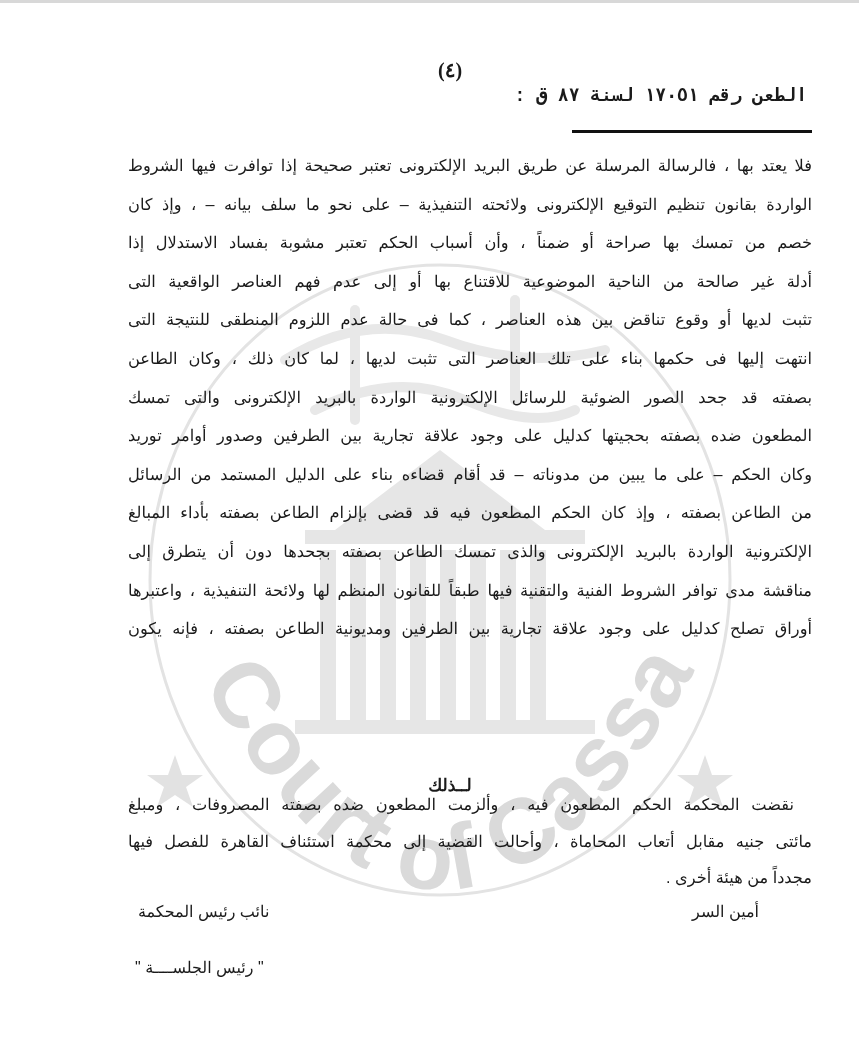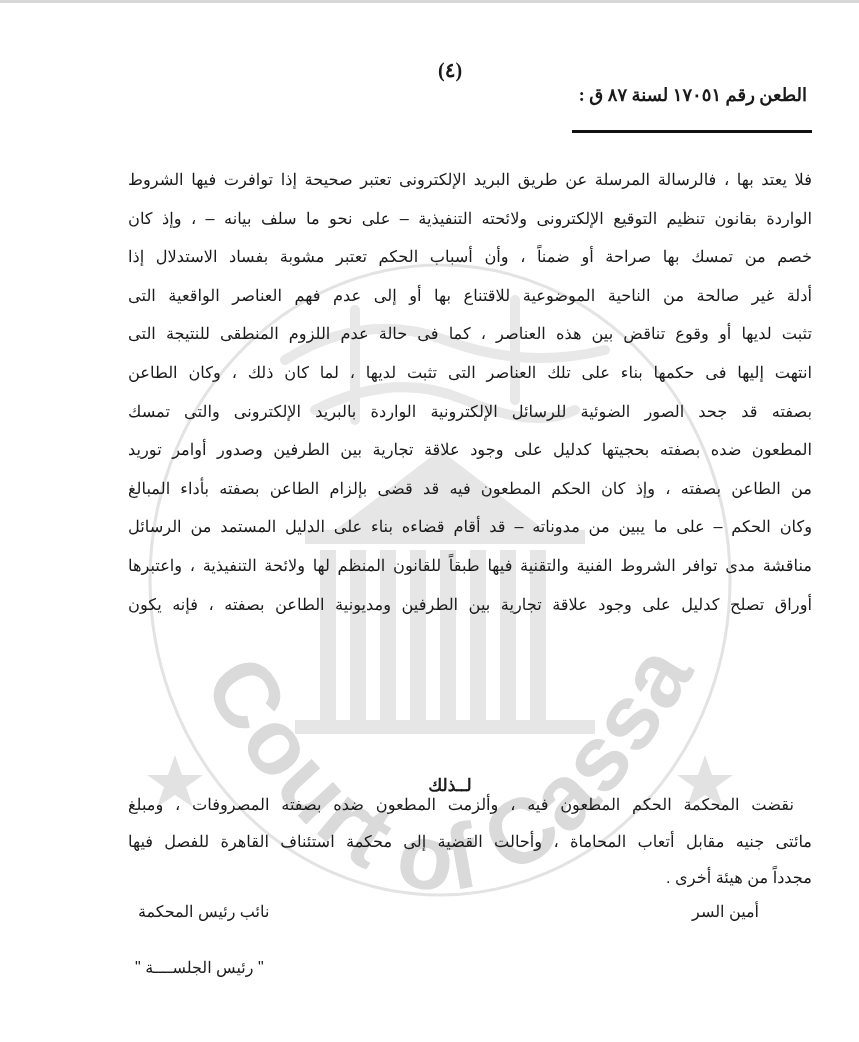--- a/index.html
+++ b/index.html
@@ -42,36 +42,36 @@
       text-align: center;
       font-family: "Liberation Serif", serif;
       font-weight: bold;
       font-size: 20px;
     }
     .appeal-title {
       position: absolute;
       top: 84px;
       right: 52px;
       direction: rtl;
-      font-family: Liberation Serif, serif;
+      font-family: Liberation Mono, monospace;
       font-weight: bold;
       font-size: 18px;
       white-space: nowrap;
     }
     .title-rule {
       position: absolute;
       top: 130px;
       left: 572px;
       width: 240px;
       height: 0;
       border-top: 3px solid #111;
     }
     .body-text {
       position: absolute;
-      top: 160px;
+      top: 146px;
       left: 128px;
       width: 684px;
       direction: rtl;
       font-family: "Liberation Sans", sans-serif;
       font-size: 16.2px;
       line-height: 38.6px;
     }
     .line {
       display: block;
       white-space: nowrap;
@@ -174,22 +174,23 @@
 
   <div class="body-text">
     <span class="line">فلا يعتد بها ، فالرسالة المرسلة عن طريق البريد الإلكترونى تعتبر صحيحة إذا توافرت فيها الشروط</span>
     <span class="line">الواردة بقانون تنظيم التوقيع الإلكترونى ولائحته التنفيذية – على نحو ما سلف بيانه – ، وإذ كان</span>
     <span class="line">خصم من تمسك بها صراحة  أو ضمناً ، وأن أسباب الحكم تعتبر مشوبة بفساد الاستدلال إذا</span>
     <span class="line">أدلة غير صالحة من الناحية الموضوعية للاقتناع بها أو إلى عدم فهم العناصر الواقعية التى</span>
     <span class="line">تثبت لديها أو وقوع تناقض بين هذه العناصر ، كما فى حالة عدم اللزوم المنطقى للنتيجة التى</span>
     <span class="line">انتهت إليها فى حكمها بناء على تلك العناصر التى تثبت لديها ، لما كان ذلك ، وكان الطاعن</span>
     <span class="line">بصفته قد جحد الصور الضوئية للرسائل الإلكترونية الواردة بالبريد الإلكترونى والتى تمسك</span>
     <span class="line">المطعون ضده بصفته بحجيتها كدليل على وجود علاقة تجارية بين الطرفين وصدور أوامر توريد</span>
+    <span class="line">وكان الحكم – على ما يبين من مدوناته – قد أقام قضاءه بناء على الدليل المستمد من الرسائل</span>
     <span class="line">من الطاعن بصفته ، وإذ كان الحكم المطعون فيه قد قضى بإلزام الطاعن بصفته بأداء المبالغ</span>
-    <span class="line">وكان الحكم – على ما يبين من مدوناته – قد أقام قضاءه بناء على الدليل المستمد من الرسائل</span>
+    <span class="line">الإلكترونية الواردة بالبريد الإلكترونى والذى تمسك الطاعن بصفته بجحدها دون أن يتطرق إلى</span>
     <span class="line">مناقشة مدى توافر الشروط الفنية والتقنية فيها طبقاً للقانون المنظم لها ولائحة التنفيذية ، واعتبرها</span>
     <span class="line">أوراق تصلح كدليل على وجود علاقة تجارية بين الطرفين ومديونية الطاعن بصفته ، فإنه يكون</span>
   </div>
 
   <div class="heading-therefore">لــذلك</div>
 
   <div class="ruling">
     <span class="line indent">نقضت المحكمة الحكم المطعون فيه ، وألزمت المطعون ضده بصفته المصروفات ، ومبلغ</span>
     <span class="line">مائتى جنيه مقابل أتعاب المحاماة ، وأحالت القضية إلى محكمة استئناف القاهرة للفصل فيها</span>
     <span class="line last">مجدداً من هيئة أخرى .</span>

